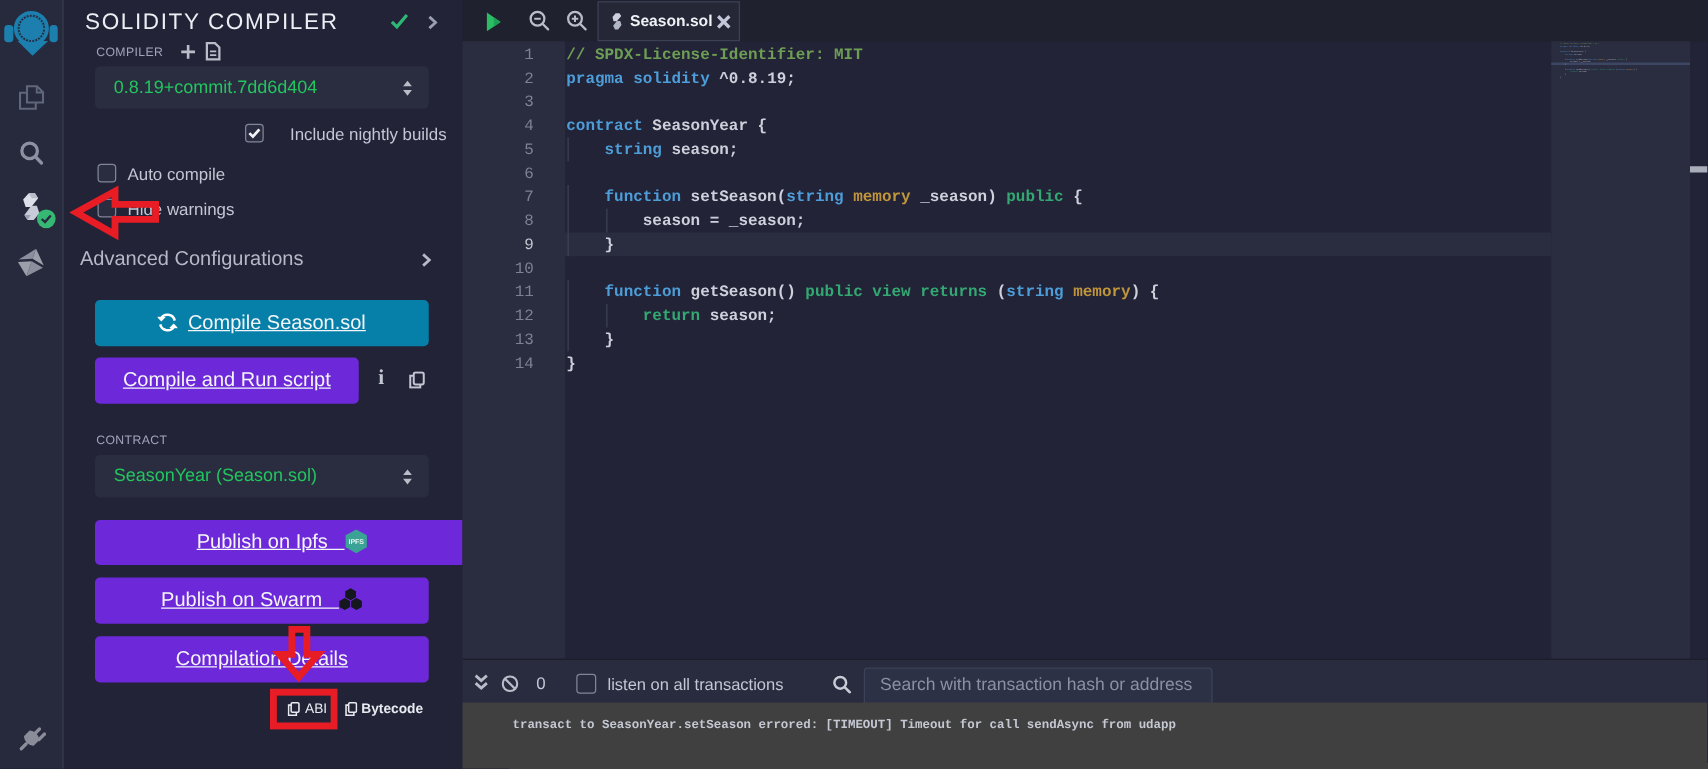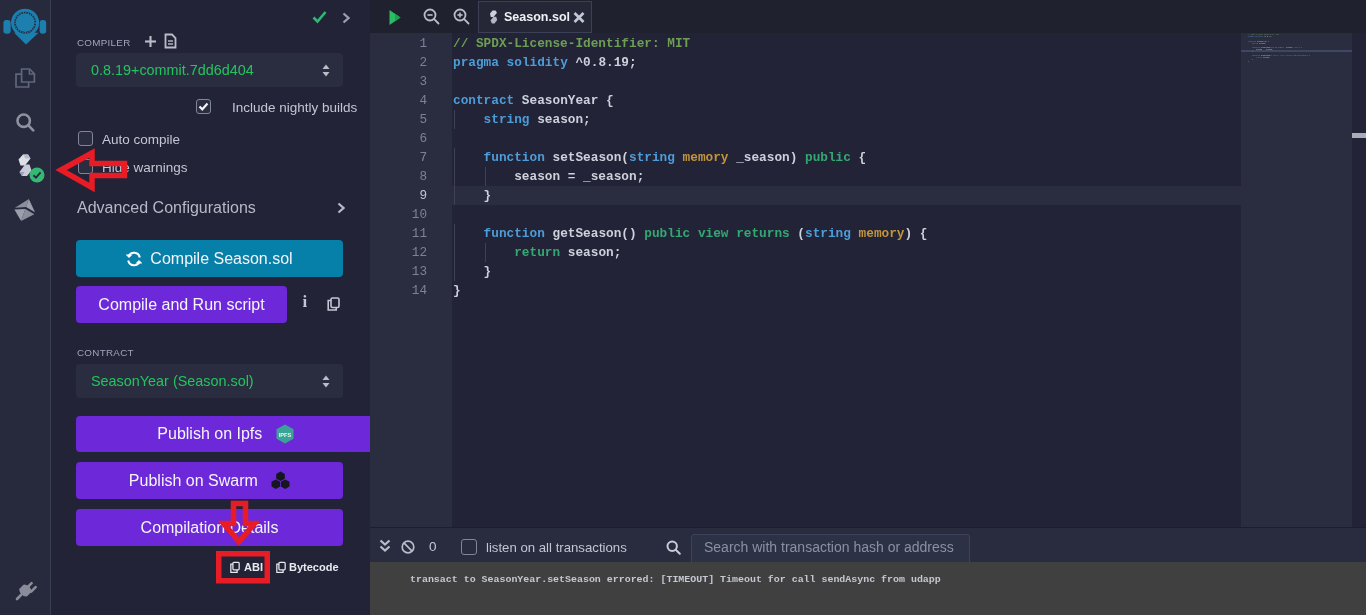--- a/index.html
+++ b/index.html
@@ -8,21 +8,21 @@
   .abs { position:absolute; }
   
   #iconbar { left:0; top:0; width:51px; height:615px; background:#262a3c; border-right:1px solid #3a3e52; }
   
   #panel { left:51px; top:0; width:319px; height:615px; background:#222336; }
   #panel h1 { font-size:18px; font-weight:400; color:#eceef4; letter-spacing:1.3px; }
   .seclabel { font-size:9.8px; color:#a2a3bd; letter-spacing:0.3px; }
   .select { background:#2a2d40; border-radius:4px; color:#22c55e; font-size:14.4px; }
   .cb { width:15px; height:15px; border:1px solid #81859a; border-radius:3px; background:#2a2c3f; }
   .cblabel { font-size:13.5px; color:#c3c6d3; }
-  .btn { border-radius:4px; color:#f4f5f8; font-size:16px; text-align:center; }
+  .btn { border-radius:4px; color:#f4f5f8; font-size:16px; text-align:center;text-decoration:underline; }
   .btn-sec { background:#6d28d9; }
   
   #editor { left:370px; top:0; width:996px; height:527px; background:#222336; }
   #tabbar { left:0; top:0; width:996px; height:33px; background:#1f212e; }
   mono, pre, .mono { font-family:"Liberation Mono", monospace; }
   #code { left:83px; top:34px; font:700 12.75px/19px "Liberation Mono", monospace; color:#ccd1dc; white-space:pre; }
   #gutter { left:0; top:34px; width:57px; font:400 12.7px/19px "Liberation Mono", monospace; color:#7c8295; text-align:right; white-space:pre; }
   .k { color:#4d9dd9; }  
   .c { color:#6e9e55; }  
   .g { color:#34a873; }  
@@ -84,20 +84,21 @@
     <g fill="none" stroke="#8a8d99" stroke-width="2.6" stroke-linecap="round">
       <line x1="13.2" y1="8.6" x2="17.6" y2="4.2"></line>
       <line x1="17.2" y1="12.6" x2="21.6" y2="8.2"></line>
       <line x1="3" y1="20" x2="7" y2="16"></line>
     </g>
     <path d="M6.2 10.4 a7 7 0 0 0 6.2 6.2 l4 -4 a7 7 0 0 0 -6.2 -6.2 Z" fill="#8a8d99" stroke="#8a8d99" stroke-width="2" stroke-linejoin="round"></path>
   </svg>
 </div>
 
 <div id="panel" class="abs">
+  <h1 class="abs" style="left:17px;top:7px;">SOLIDITY COMPILER</h1>
   <svg class="abs" style="left:261px;top:10px;" width="15" height="14" viewBox="0 0 15 14">
     <path d="M1.5 7.5 L5.5 11.5 L13.5 2" fill="none" stroke="#2db873" stroke-width="2.6"></path>
   </svg>
   <svg class="abs" style="left:291px;top:11.5px;" width="8" height="12" viewBox="0 0 8 12">
     <path d="M1.5 1.5 L6.5 6 L1.5 10.5" fill="none" stroke="#9ba0b0" stroke-width="2.2"></path>
   </svg>
   <div class="abs seclabel" style="left:26px;top:37px;">COMPILER</div>
 
   <svg class="abs" style="left:93px;top:35px;" width="13" height="13" viewBox="0 0 13 13">
     <line x1="6.5" y1="1" x2="6.5" y2="12" stroke="#b9bdc9" stroke-width="2.1"></line>
@@ -117,21 +118,21 @@
   </div>
   <div class="abs cb" style="left:145px;top:99px;"></div>
   <svg class="abs" style="left:147px;top:101px;" width="11" height="11" viewBox="0 0 11 11">
     <path d="M1.5 5.5 L4.3 8.3 L9.5 2.5" fill="none" stroke="#f2f3f7" stroke-width="2.2"></path>
   </svg>
   <div class="abs cblabel" style="left:181px;top:100px;">Include nightly builds</div>
   <div class="abs cb" style="left:27px;top:131px;"></div>
   <div class="abs cblabel" style="left:51px;top:132px;">Auto compile</div>
   <div class="abs cb" style="left:27px;top:159px;"></div>
   <div class="abs cblabel" style="left:51px;top:160px;">Hide warnings</div>
-  <div class="abs" style="left:26px;top:199px;font-size:16px;color:#b6b9c7;">Advanced Configurations</div>
+  <div class="abs" style="left:13px;top:199px;font-size:16px;color:#b6b9c7;">Advanced Configurations</div>
   <svg class="abs" style="left:286px;top:202px;" width="8" height="12" viewBox="0 0 8 12">
     <path d="M1.5 1.5 L6.5 6 L1.5 10.5" fill="none" stroke="#b6b9c7" stroke-width="2.2"></path>
   </svg>
 
   <div class="abs btn" style="left:25px;top:240px;width:267px;height:37px;line-height:37px;background:#067fa9;">
     <svg style="display:inline-block;vertical-align:-3px;margin-right:8px;" width="16" height="16" viewBox="0 0 16 16">
       <path d="M13.8 6.5 A6 6 0 0 0 2.6 5" fill="none" stroke="#fff" stroke-width="2"></path>
       <polygon points="1.6,1.2 1.6,6.4 6.6,6.4" fill="#fff" transform="rotate(-45 3.2 5)"></polygon>
       <path d="M2.2 9.5 A6 6 0 0 0 13.4 11" fill="none" stroke="#fff" stroke-width="2"></path>
       <polygon points="14.4,14.8 14.4,9.6 9.4,9.6" fill="#fff" transform="rotate(-45 12.8 11)"></polygon>
@@ -163,21 +164,21 @@
       <polygon points="4.8,8.4 9.1,10.8 9.1,15.6 4.8,18 0.5,15.6 0.5,10.8" fill="#15171f"></polygon>
       <polygon points="14.2,8.4 18.5,10.8 18.5,15.6 14.2,18 9.9,15.6 9.9,10.8" fill="#15171f"></polygon>
     </svg>
   </div>
   <div class="abs btn btn-sec" style="left:25px;top:509px;width:267px;height:37px;line-height:37px;">Compilation Details</div>
 
   <svg class="abs" style="left:179px;top:560.5px;" width="10" height="12.5" viewBox="0 0 12 14">
     <rect x="3.5" y="1" width="7.5" height="9" rx="1.2" fill="none" stroke="#e8eaf0" stroke-width="1.5"></rect>
     <path d="M3.7 3.2 L1 3.2 L1 13 L8.5 13 L8.5 10.4" fill="none" stroke="#e8eaf0" stroke-width="1.5"></path>
   </svg>
-  <div class="abs" style="left:193px;top:561px;font-size:11px;font-weight:700;color:#e8eaf0;">ABI</div>
+  <div class="abs" style="left:193px;top:561px;font-size:11px;font-weight:400;color:#e8eaf0;">ABI</div>
   <svg class="abs" style="left:225px;top:560.5px;" width="10" height="12.5" viewBox="0 0 12 14">
     <rect x="3.5" y="1" width="7.5" height="9" rx="1.2" fill="none" stroke="#e8eaf0" stroke-width="1.5"></rect>
     <path d="M3.7 3.2 L1 3.2 L1 13 L8.5 13 L8.5 10.4" fill="none" stroke="#e8eaf0" stroke-width="1.5"></path>
   </svg>
   <div class="abs" style="left:238px;top:561px;font-size:11px;font-weight:700;color:#e8eaf0;">Bytecode</div>
 </div>
 
 <div id="editor" class="abs">
   <div id="tabbar" class="abs">
     <svg class="abs" style="left:18px;top:9px;" width="14" height="17" viewBox="0 0 14 17">

